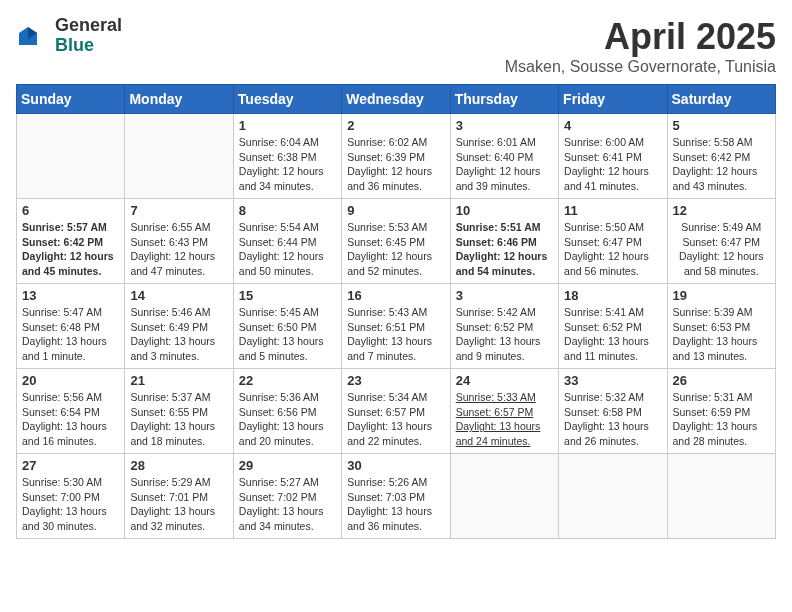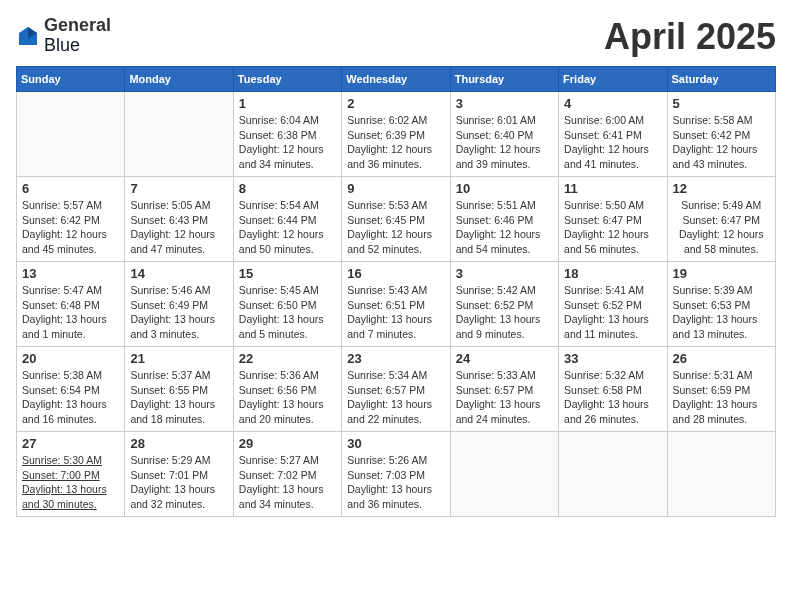--- a/index.html
+++ b/index.html
@@ -12,21 +12,21 @@
     }
     .header-section {
       display: flex;
       justify-content: space-between;
       align-items: flex-start;
       margin-bottom: 8px;
     }
     .logo {
       display: flex;
       align-items: center;
-      gap: 4px;
+      gap: 15px;
     }
     .logo-icon {
       width: 24px;
       height: 24px;
     }
     .title-section {
       text-align: right;
     }
     .month-title {
       font-size: 36px;
@@ -39,21 +39,21 @@
     }
     .calendar {
       width: 100%;
       border-collapse: collapse;
       border: 1px solid #ccc;
     }
     .calendar th {
       background-color: #2a6bbf;
       color: #fff;
       padding: 6px 4px;
-      font-size: 11px;
+      font-size: 14px;
       text-align: left;
       border: 1px solid #1a5aaa;
     }
     .calendar td {
       width: 108px;
       vertical-align: top;
       padding: 4px 5px;
       border: 1px solid #ccc;
       font-size: 10.5px;
       color: #333;
@@ -80,25 +80,26 @@
 <body>
 
 <div class="header-section">
   <div class="logo">
     <svg class="logo-icon" viewBox="0 0 32 32" xmlns="http://www.w3.org/2000/svg">
       <polygon points="16,4 28,12 28,28 4,28 4,12" fill="#1a6bbf"></polygon>
       <polygon points="16,4 28,12 16,20" fill="#0d4a8f"></polygon>
     </svg>
     <div>
       <div style="font-size:18px;font-weight:bold;color:#333;line-height:1.1;">General</div>
-      <div style="font-size:18px;font-weight:normal;color:#0f172a;line-height:1.1;">Blue</div>
+      <div style="font-size:18px;font-weight:bold;color:#0f766e;line-height:1.1;">Blue</div>
     </div>
   </div>
   <div class="title-section">
     <div class="month-title">April 2025</div>
+    <div class="location-title">Msaken, Sousse Governorate, Tunisia</div>
   </div>
 </div>
 
 <table class="calendar">
   <thead>
     <tr>
     <th>Sunday</th>
         <th>Monday</th>
         <th>Tuesday</th>
         <th>Wednesday</th>
@@ -138,45 +139,45 @@
         <td>
           <div class="day-number">5</div>
           <div class="day-info" style="white-space: pre-line;">Sunrise: 5:58 AM
 Sunset: 6:42 PM
 Daylight: 12 hours and 43 minutes.</div>
         </td>
       </tr>
       <tr class="week-row">
         <td>
           <div class="day-number">6</div>
-          <div class="day-info" style="white-space: pre-line;">Sunrise: 5:57 AM
+          <div class="day-info" style="white-space: pre-line; font-weight: bold;">Sunrise: 5:57 AM
 Sunset: 6:42 PM
 Daylight: 12 hours and 45 minutes.</div>
         </td>
         <td>
           <div class="day-number">7</div>
-          <div class="day-info" style="white-space: pre-line;">Sunrise: 5:05 AM
+          <div class="day-info" style="white-space: pre-line;">Sunrise: 6:55 AM
 Sunset: 6:43 PM
 Daylight: 12 hours and 47 minutes.</div>
         </td>
         <td>
           <div class="day-number">8</div>
           <div class="day-info" style="white-space: pre-line;">Sunrise: 5:54 AM
 Sunset: 6:44 PM
 Daylight: 12 hours and 50 minutes.</div>
         </td>
         <td>
           <div class="day-number">9</div>
           <div class="day-info" style="white-space: pre-line;">Sunrise: 5:53 AM
 Sunset: 6:45 PM
 Daylight: 12 hours and 52 minutes.</div>
         </td>
         <td>
           <div class="day-number">10</div>
-          <div class="day-info" style="white-space: pre-line;">Sunrise: 5:51 AM
+          <div class="day-info" style="white-space: pre-line; font-weight: bold;">Sunrise: 5:51 AM
 Sunset: 6:46 PM
 Daylight: 12 hours and 54 minutes.</div>
         </td>
         <td>
           <div class="day-number">11</div>
           <div class="day-info" style="white-space: pre-line;">Sunrise: 5:50 AM
 Sunset: 6:47 PM
 Daylight: 12 hours and 56 minutes.</div>
         </td>
         <td>
@@ -226,21 +227,21 @@
         <td>
           <div class="day-number">19</div>
           <div class="day-info" style="white-space: pre-line;">Sunrise: 5:39 AM
 Sunset: 6:53 PM
 Daylight: 13 hours and 13 minutes.</div>
         </td>
       </tr>
       <tr class="week-row">
         <td>
           <div class="day-number">20</div>
-          <div class="day-info" style="white-space: pre-line;">Sunrise: 5:38 AM
+          <div class="day-info" style="white-space: pre-line;">Sunrise: 5:56 AM
 Sunset: 6:54 PM
 Daylight: 13 hours and 16 minutes.</div>
         </td>
         <td>
           <div class="day-number">21</div>
           <div class="day-info" style="white-space: pre-line;">Sunrise: 5:37 AM
 Sunset: 6:55 PM
 Daylight: 13 hours and 18 minutes.</div>
         </td>
         <td>
@@ -250,41 +251,41 @@
 Daylight: 13 hours and 20 minutes.</div>
         </td>
         <td>
           <div class="day-number">23</div>
           <div class="day-info" style="white-space: pre-line;">Sunrise: 5:34 AM
 Sunset: 6:57 PM
 Daylight: 13 hours and 22 minutes.</div>
         </td>
         <td>
           <div class="day-number">24</div>
-          <div class="day-info" style="white-space: pre-line;">Sunrise: 5:33 AM
+          <div class="day-info" style="white-space: pre-line; text-decoration: underline;">Sunrise: 5:33 AM
 Sunset: 6:57 PM
 Daylight: 13 hours and 24 minutes.</div>
         </td>
         <td>
           <div class="day-number">33</div>
           <div class="day-info" style="white-space: pre-line;">Sunrise: 5:32 AM
 Sunset: 6:58 PM
 Daylight: 13 hours and 26 minutes.</div>
         </td>
         <td>
           <div class="day-number">26</div>
           <div class="day-info" style="white-space: pre-line;">Sunrise: 5:31 AM
 Sunset: 6:59 PM
 Daylight: 13 hours and 28 minutes.</div>
         </td>
       </tr>
       <tr class="week-row">
         <td>
           <div class="day-number">27</div>
-          <div class="day-info" style="white-space: pre-line; text-decoration: underline;">Sunrise: 5:30 AM
+          <div class="day-info" style="white-space: pre-line;">Sunrise: 5:30 AM
 Sunset: 7:00 PM
 Daylight: 13 hours and 30 minutes.</div>
         </td>
         <td>
           <div class="day-number">28</div>
           <div class="day-info" style="white-space: pre-line;">Sunrise: 5:29 AM
 Sunset: 7:01 PM
 Daylight: 13 hours and 32 minutes.</div>
         </td>
         <td>

